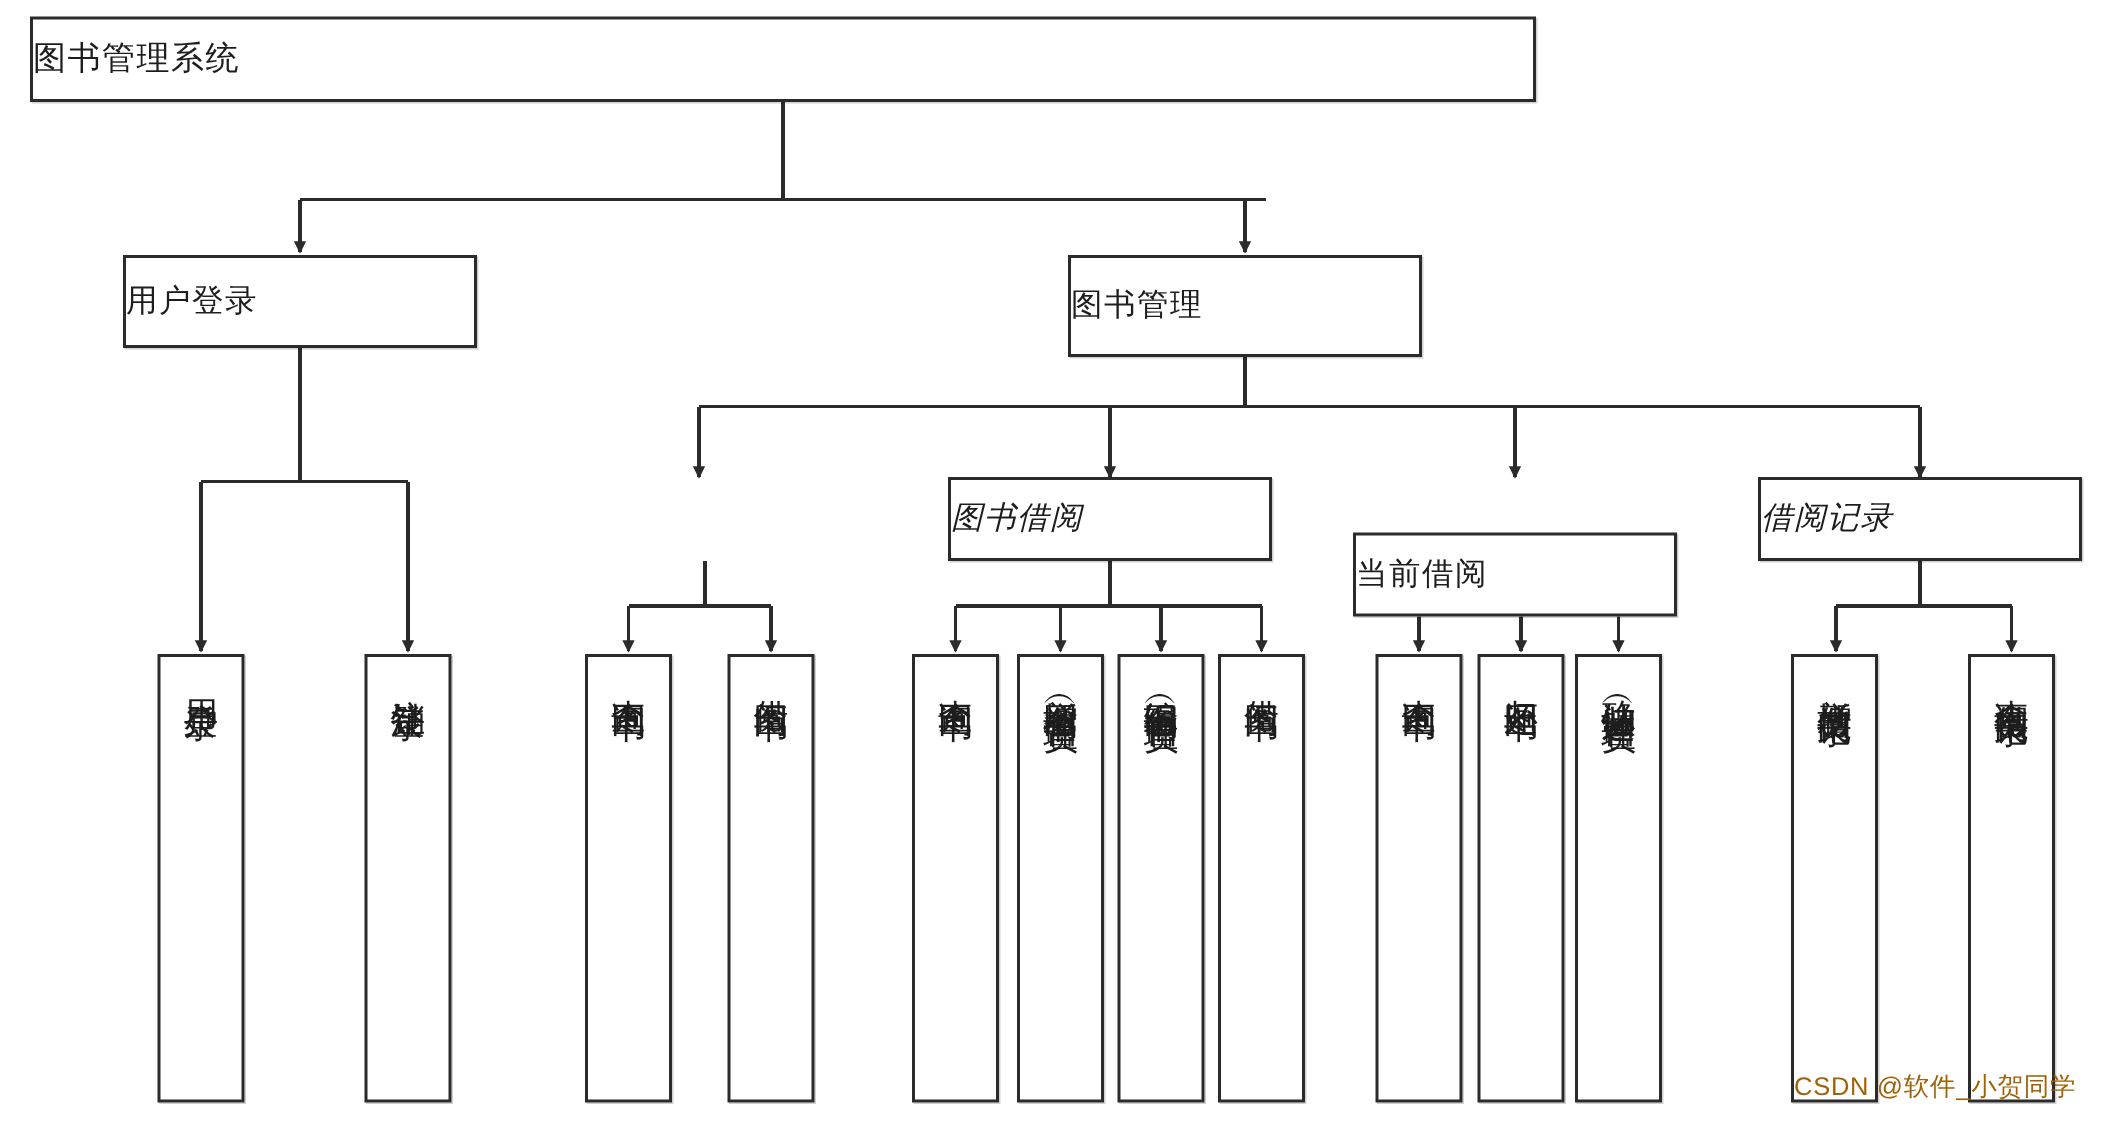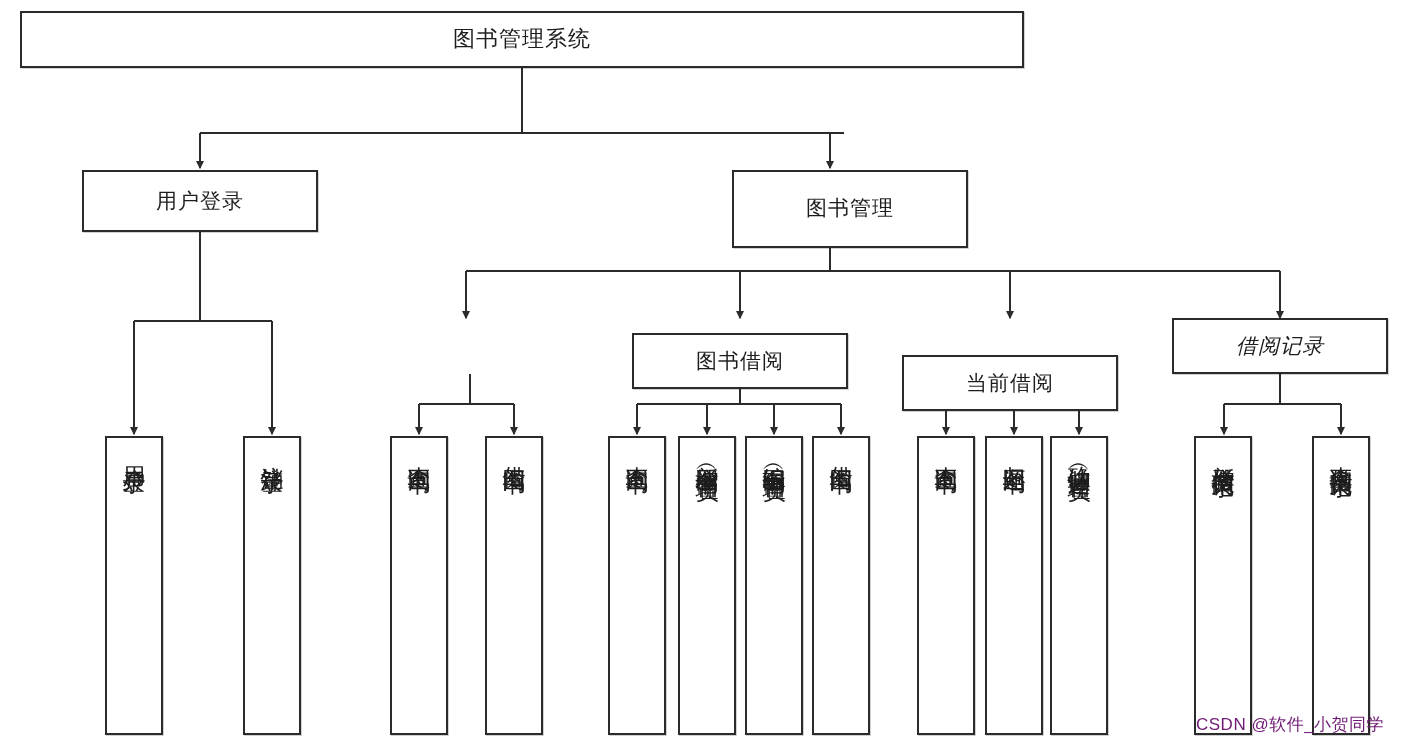--- a/index.html
+++ b/index.html
@@ -11,21 +11,20 @@
   #diagram-root{position:absolute;inset:0;}
   svg#connectors{position:absolute;left:0;top:0;width:1405px;height:747px;}
 
   .node{
     position:absolute;
     background:#ffffff;
     border:2px solid #2b2b2b;
     box-sizing:border-box;
     display:flex;
     align-items:center;
-    justify-content:center;
     box-shadow:1px 1px 0 rgba(0,0,0,.18);
   }
   .node .label{
     font-size:21px;
     line-height:1.1;
     letter-spacing:1px;
     white-space:nowrap;
     color:#1d1d1d;
   }
 
@@ -47,21 +46,21 @@
     letter-spacing:2px;
     white-space:normal;
     max-height:280px;
     text-align:start;
   }
 
   #watermark{
     position:absolute;
     left:1196px; top:713px;
     font-size:17px;
-    color:#701a75;
+    color:#a16207;
     letter-spacing:.5px;
     white-space:nowrap;
     pointer-events:none;
   }
 </style>
 </head>
 <body>
 
 <div id="diagram-root">
 
@@ -116,26 +115,26 @@
   </svg>
 
   <div class="node h-node" id="node-root" style="left:20px;top:11px;width:1004px;height:57px;">
     <span class="label">图书管理系统</span>
   </div>
 
   <div class="node h-node" style="left:82px;top:170px;width:236px;height:62px;">
     <span class="label">用户登录</span>
   </div>
 
-  <div class="node h-node" style="left:732px;top:170px;width:236px;height:78px;font-family:Liberation Serif, serif;">
+  <div class="node h-node" style="left:712px;top:170px;width:236px;height:68px;">
     <span class="label">图书管理</span>
   </div>
 
 
-  <div class="node h-node" style="left:632px;top:333px;width:216px;height:56px;">
+  <div class="node h-node" style="left:632px;top:318px;width:216px;height:56px;font-style:italic;">
     <span class="label">图书借阅</span>
   </div>
 
   <div class="node h-node" style="left:902px;top:318px;width:216px;height:56px;margin-top:37px;">
     <span class="label">当前借阅</span>
   </div>
 
   <div class="node h-node" style="left:1172px;top:318px;width:216px;height:56px;font-style:italic;">
     <span class="label">借阅记录</span>
   </div>

